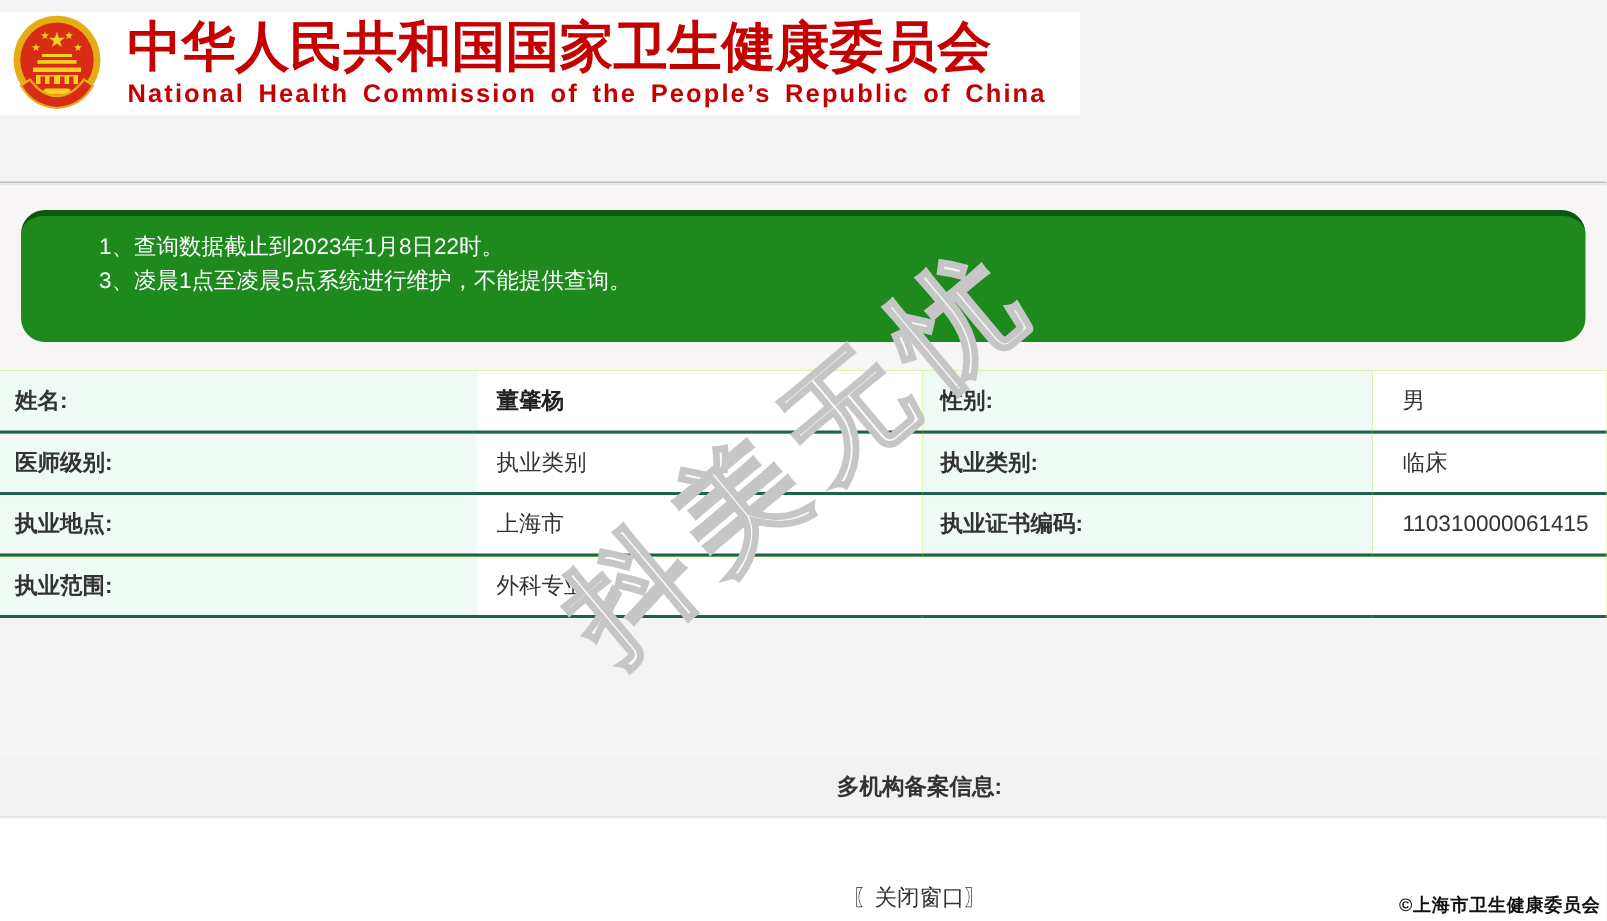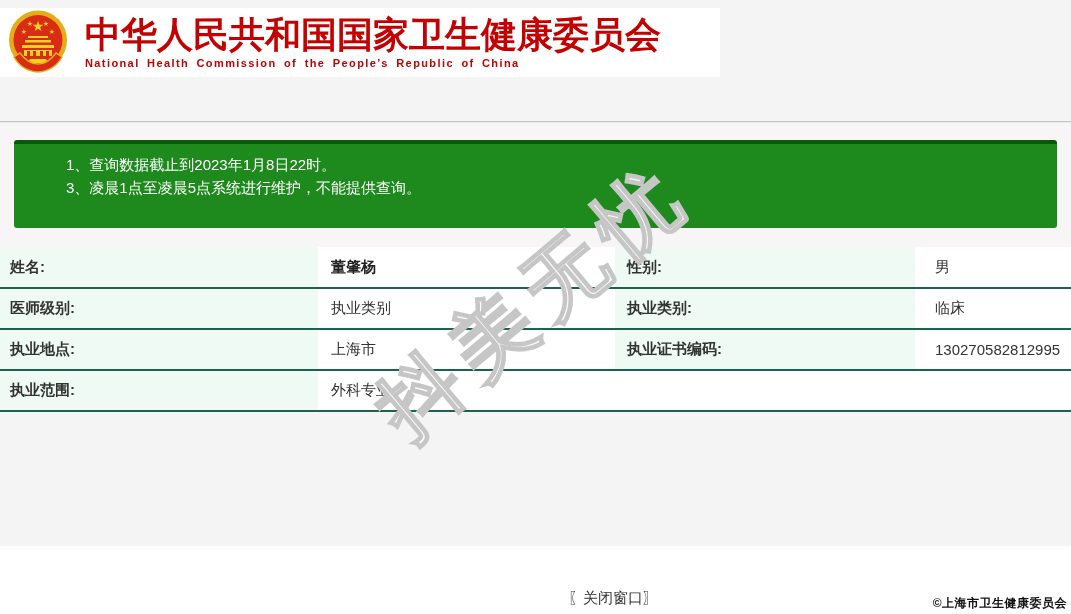--- a/index.html
+++ b/index.html
@@ -19,33 +19,33 @@
     position:absolute; top:8px; left:0; width:720px; height:69px;
     background:#ffffff; display:flex; align-items:center;
   }
   .emblem { width:62px; height:66px; margin-left:7px; flex:0 0 auto; }
   .titles { margin-left:16px; display:flex; flex-direction:column; justify-content:center; }
   .cn-title {
     font-size:36px; font-weight:bold; color:#c40000;
     letter-spacing:0px; line-height:1.05; white-space:nowrap;
   }
   .en-title {
-    margin-top:4px; font-size:11px; font-weight:bold; color:#c40000;
+    margin-top:4px; font-size:17px; font-weight:bold; color:#c40000;
     letter-spacing:1.4px; word-spacing:3px; white-space:nowrap;
   }
   .header-divider {
     position:absolute; top:121px; left:0; width:1071px; height:2px;
     background:#c3c3c3; border-bottom:1px solid #ececec;
   }
   .sub-band { position:absolute; top:124px; left:0; width:1071px; height:123px; background:#f7f5f5; }
 
   
   .notice {
     position:absolute; top:140px; left:14px; width:1043px; height:88px;
-    background:#1e8a1e; border-top:4px solid #0d570d; border-radius:3px;
+    background:#1e8a1e; border-top:4px solid #0d570d; border-radius:16px;
     color:#ffffff; font-size:15px; padding:9px 10px 0 52px;
   }
   .notice-line { line-height:23px; white-space:nowrap; }
 
   
   table.info {
     position:absolute; top:247px; left:0; width:1071px;
     border-collapse:collapse; table-layout:fixed;
     background:#bef264; font-size:15px; color:#333;
   }
@@ -141,29 +141,30 @@
     <tr>
       <td class="lbl">医师级别:</td>
       <td class="val">执业类别</td>
       <td class="lbl2">执业类别:</td>
       <td class="val2">临床</td>
     </tr>
     <tr>
       <td class="lbl">执业地点:</td>
       <td class="val">上海市</td>
       <td class="lbl2">执业证书编码:</td>
-      <td class="val2">130270582812995</td>
+      <td class="val2">110310000061415</td>
     </tr>
     <tr>
       <td class="lbl">执业范围:</td>
       <td class="val" colspan="3">外科专业</td>
     </tr>
   </tbody>
     </table>
 
+  <div class="multi-org">多机构备案信息:</div>
   <div class="footer-area"></div>
 
   <div class="close-row">
     <a class="close-link">〖关闭窗口〗</a>
   </div>
 
   <div class="copyright">©上海市卫生健康委员会</div>
 
   <div class="watermark">抖美无忧</div>
 

